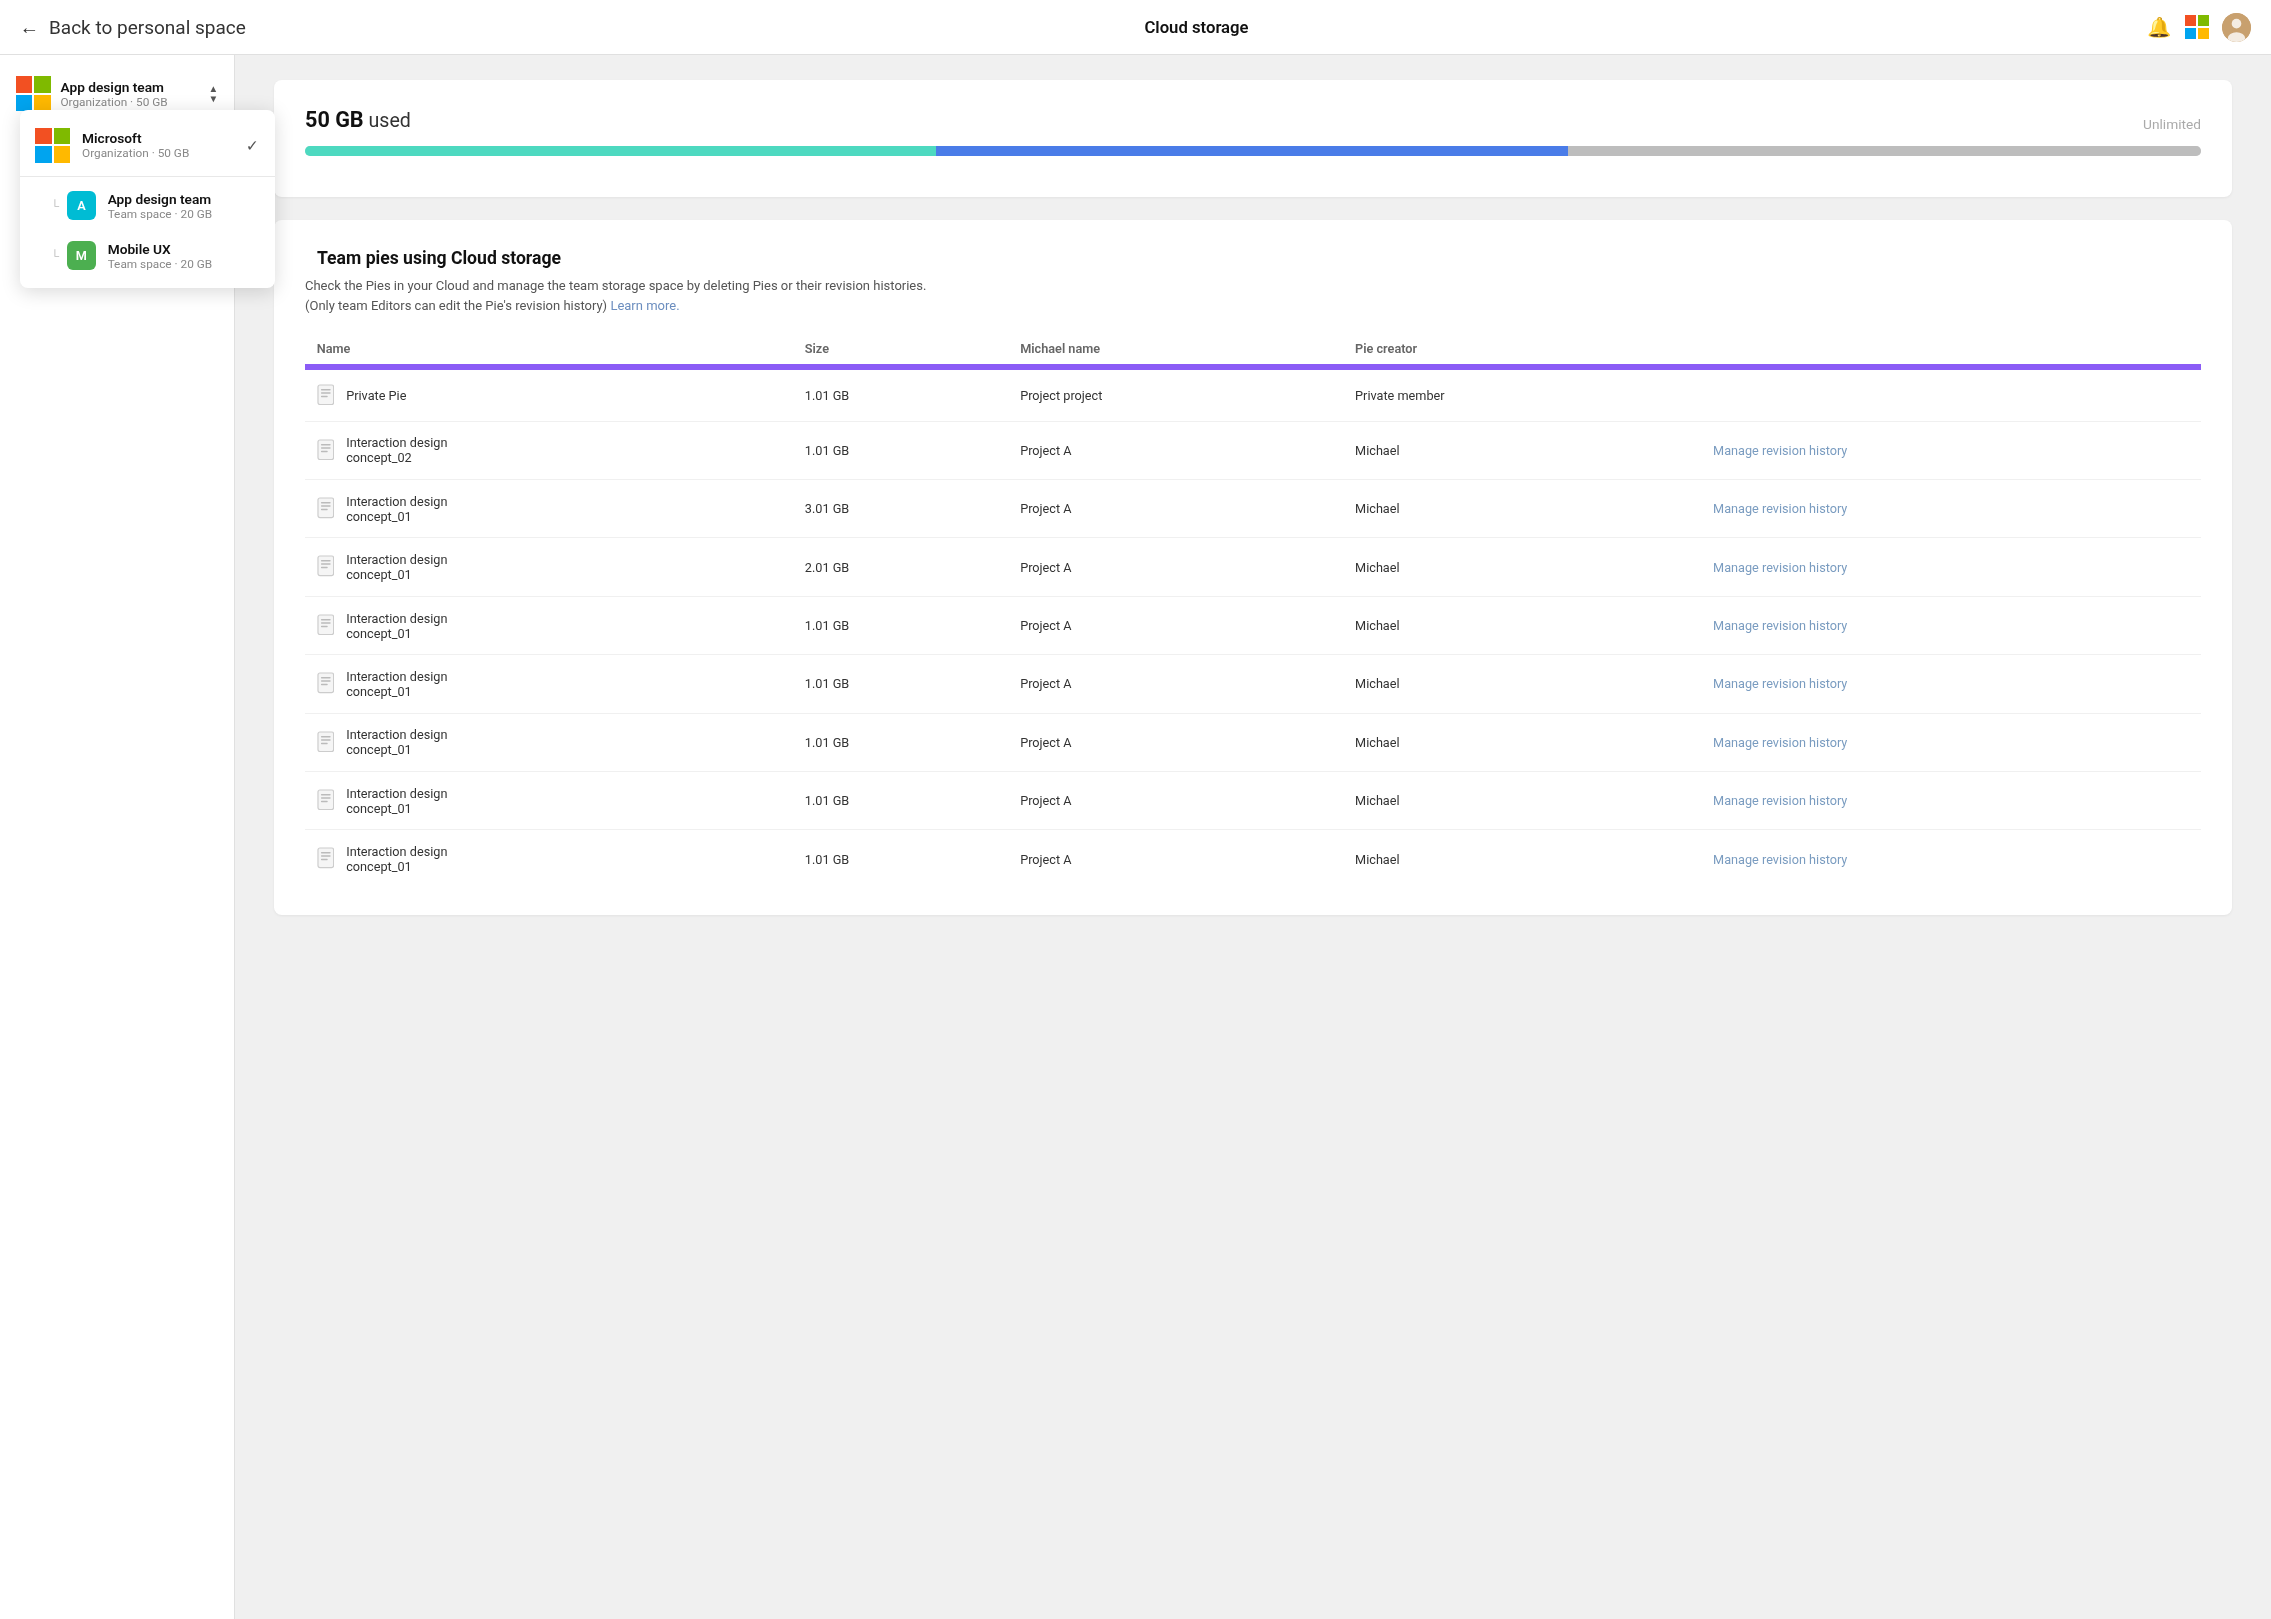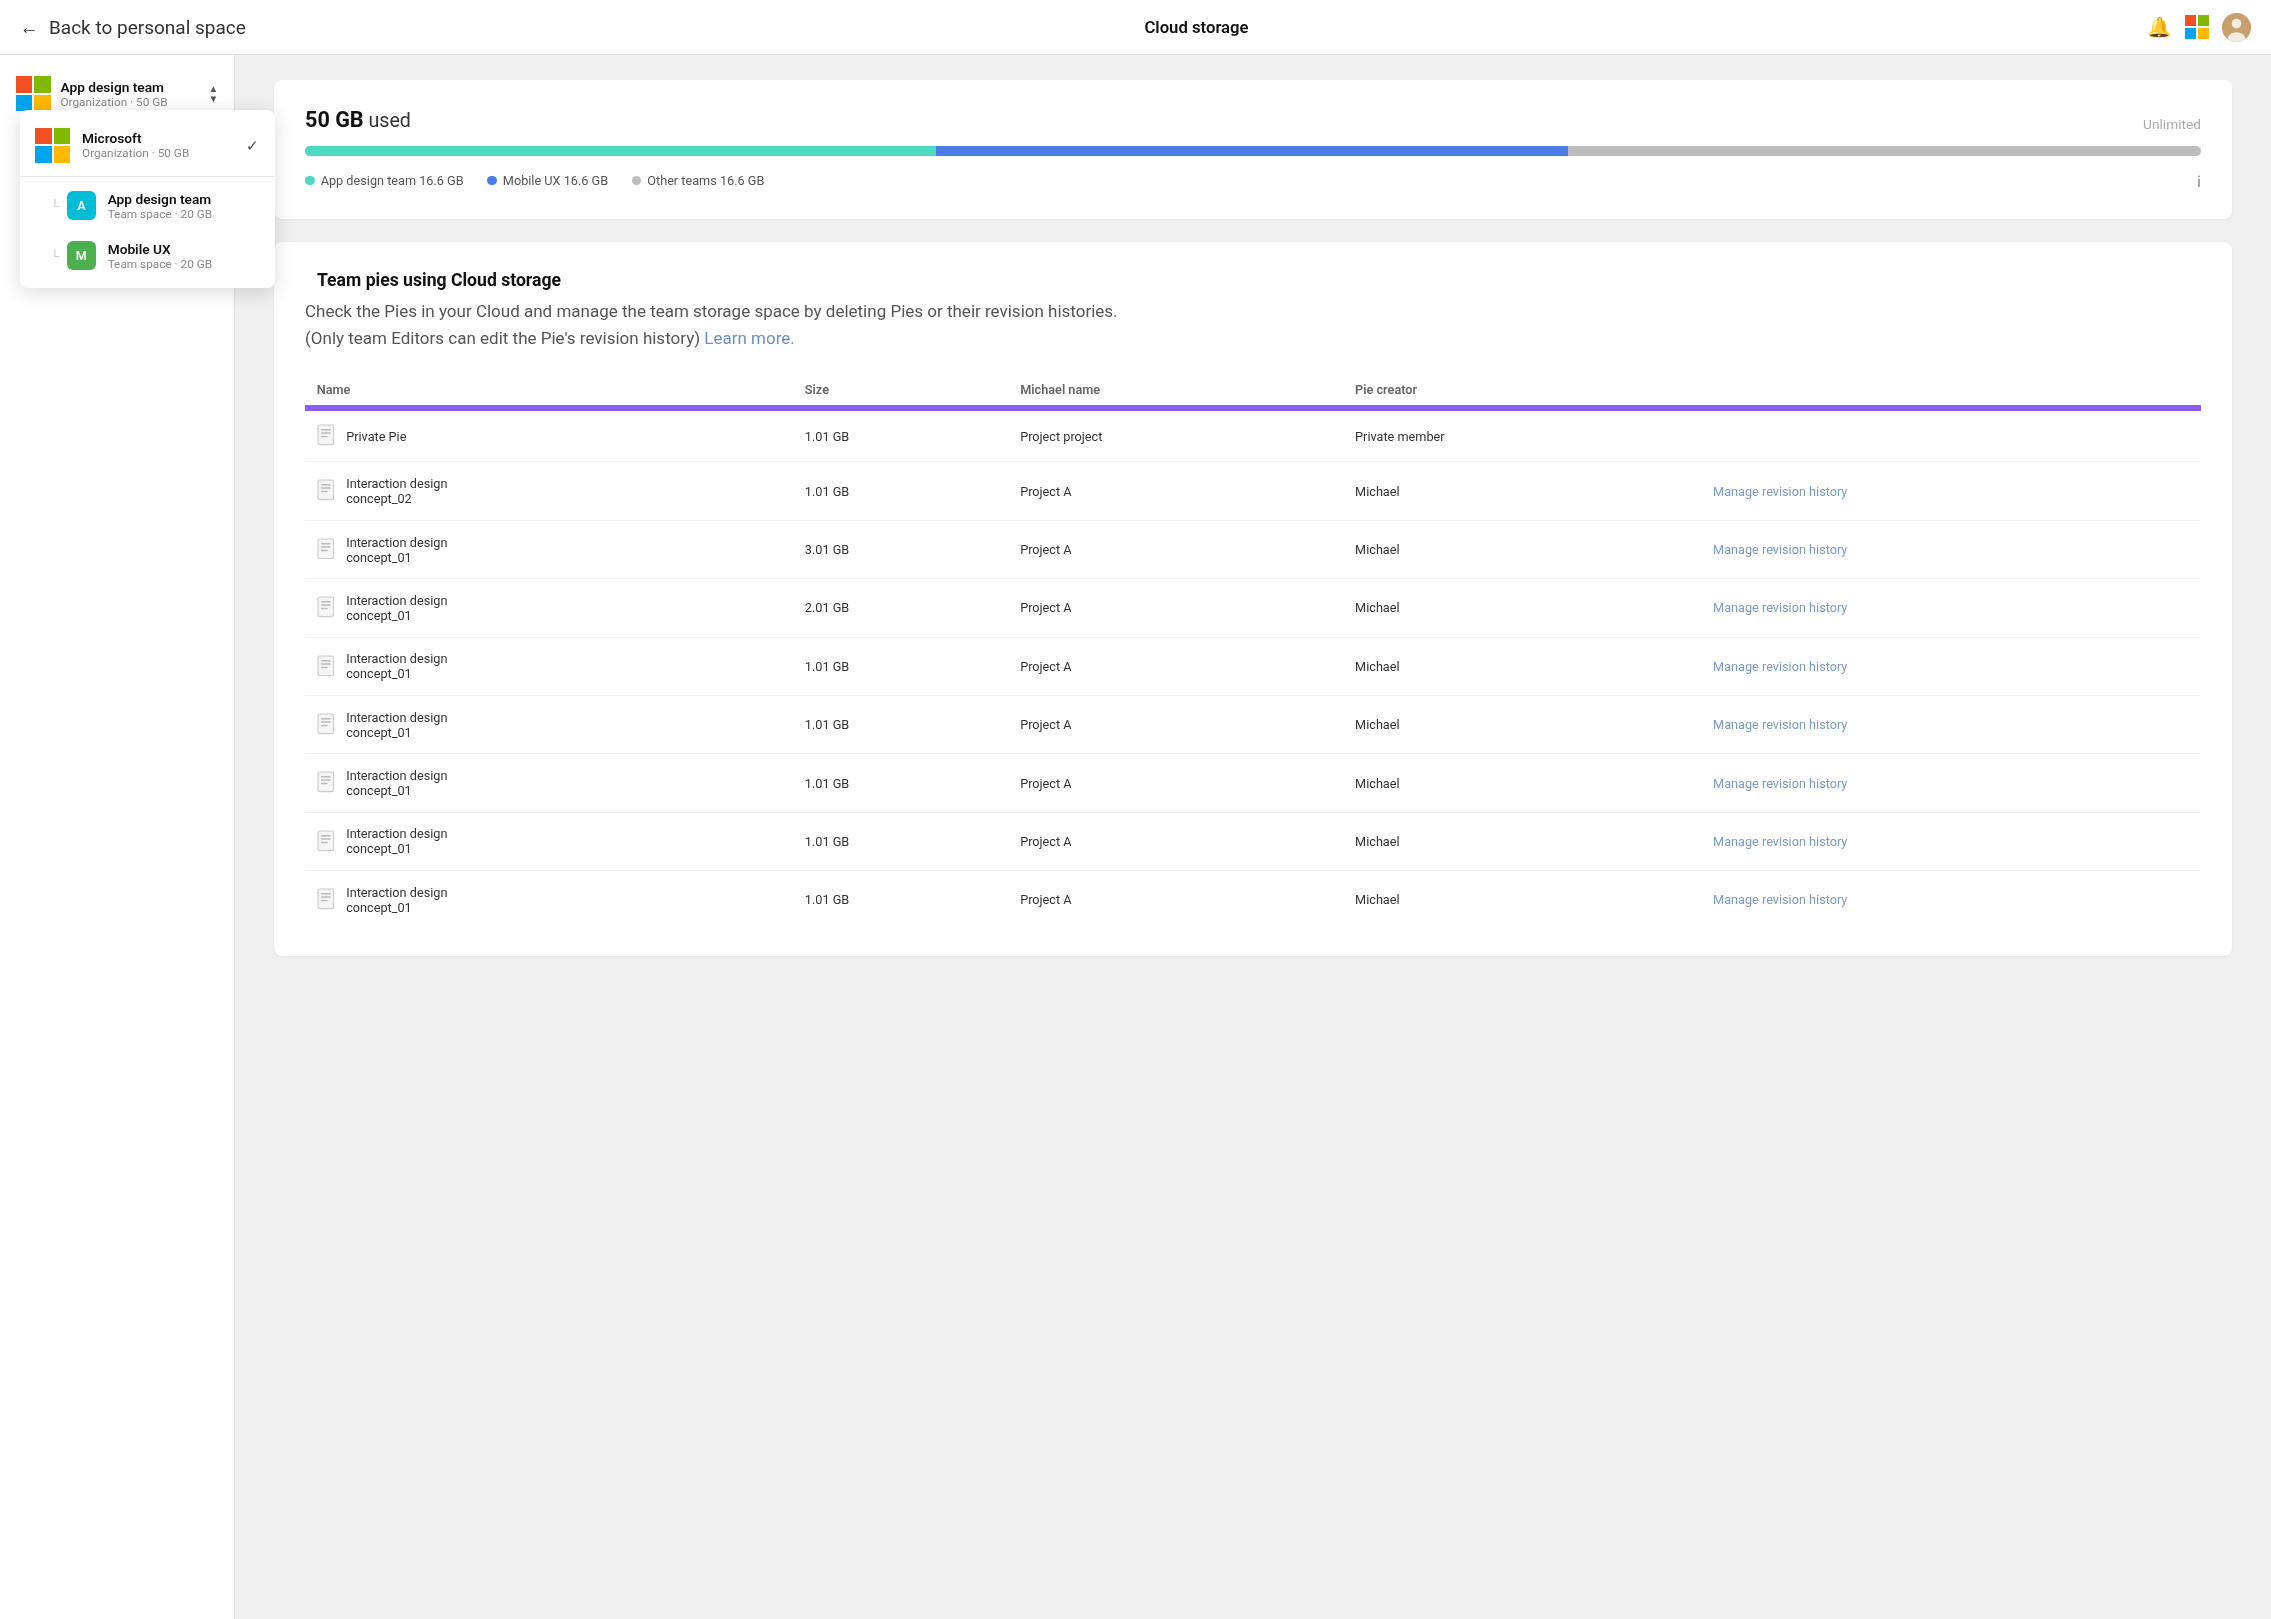--- a/index.html
+++ b/index.html
@@ -289,24 +289,24 @@
       box-shadow: 0 1px 2.9px rgba(0,0,0,0.06);
     }
     .table-title {
       font-size: 17.6px;
       font-weight: 700;
       color: #111;
       margin-bottom: 7.8px;
       margin-left: 12px;
     }
     .table-desc {
-      font-size: 17px;
+      font-size: 13px;
       color: #555;
       line-height: 1.6;
-      margin-bottom: 22px;
+      margin-bottom: 16px;
     }
     .table-desc a {
       color: #6c8ebf;
       text-decoration: none;
     }
     table {
       width: 100%;
       border-collapse: collapse;
     }
     thead th {
@@ -447,35 +447,20 @@
         </div>
         <span class="storage-unlimited">Unlimited</span>
       </div>
 
       <div class="storage-bar">
         <div class="bar-segment" style="width:33.3%; background:#4dd9c0;"></div>
         <div class="bar-segment" style="width:33.3%; background:#4a7ce8;"></div>
         <div class="bar-segment" style="width:33.4%; background:#bdbdbd;"></div>
       </div>
 
-      <div class="storage-legend">
-        <div class="legend-item">
-          <div class="legend-dot" style="background:#4dd9c0;"></div>
-          <span>App design team 16.6 GB</span>
-        </div>
-        <div class="legend-item">
-          <div class="legend-dot" style="background:#4a7ce8;"></div>
-          <span>Mobile UX 16.6 GB</span>
-        </div>
-        <div class="legend-item">
-          <div class="legend-dot" style="background:#bdbdbd;"></div>
-          <span>Other teams 16.6 GB</span>
-        </div>
-        <span class="info-icon">ℹ</span>
-      </div>
     </div>
 
     <div class="table-card">
       <div class="table-title">Team pies using Cloud storage</div>
       <div class="table-desc">
         <span>Check the Pies in your Cloud and manage the team storage space by deleting Pies or their revision histories.</span><br>
         <span>(Only team Editors can edit the Pie's revision history)</span>
         <a>Learn more.</a>
       </div>
 

